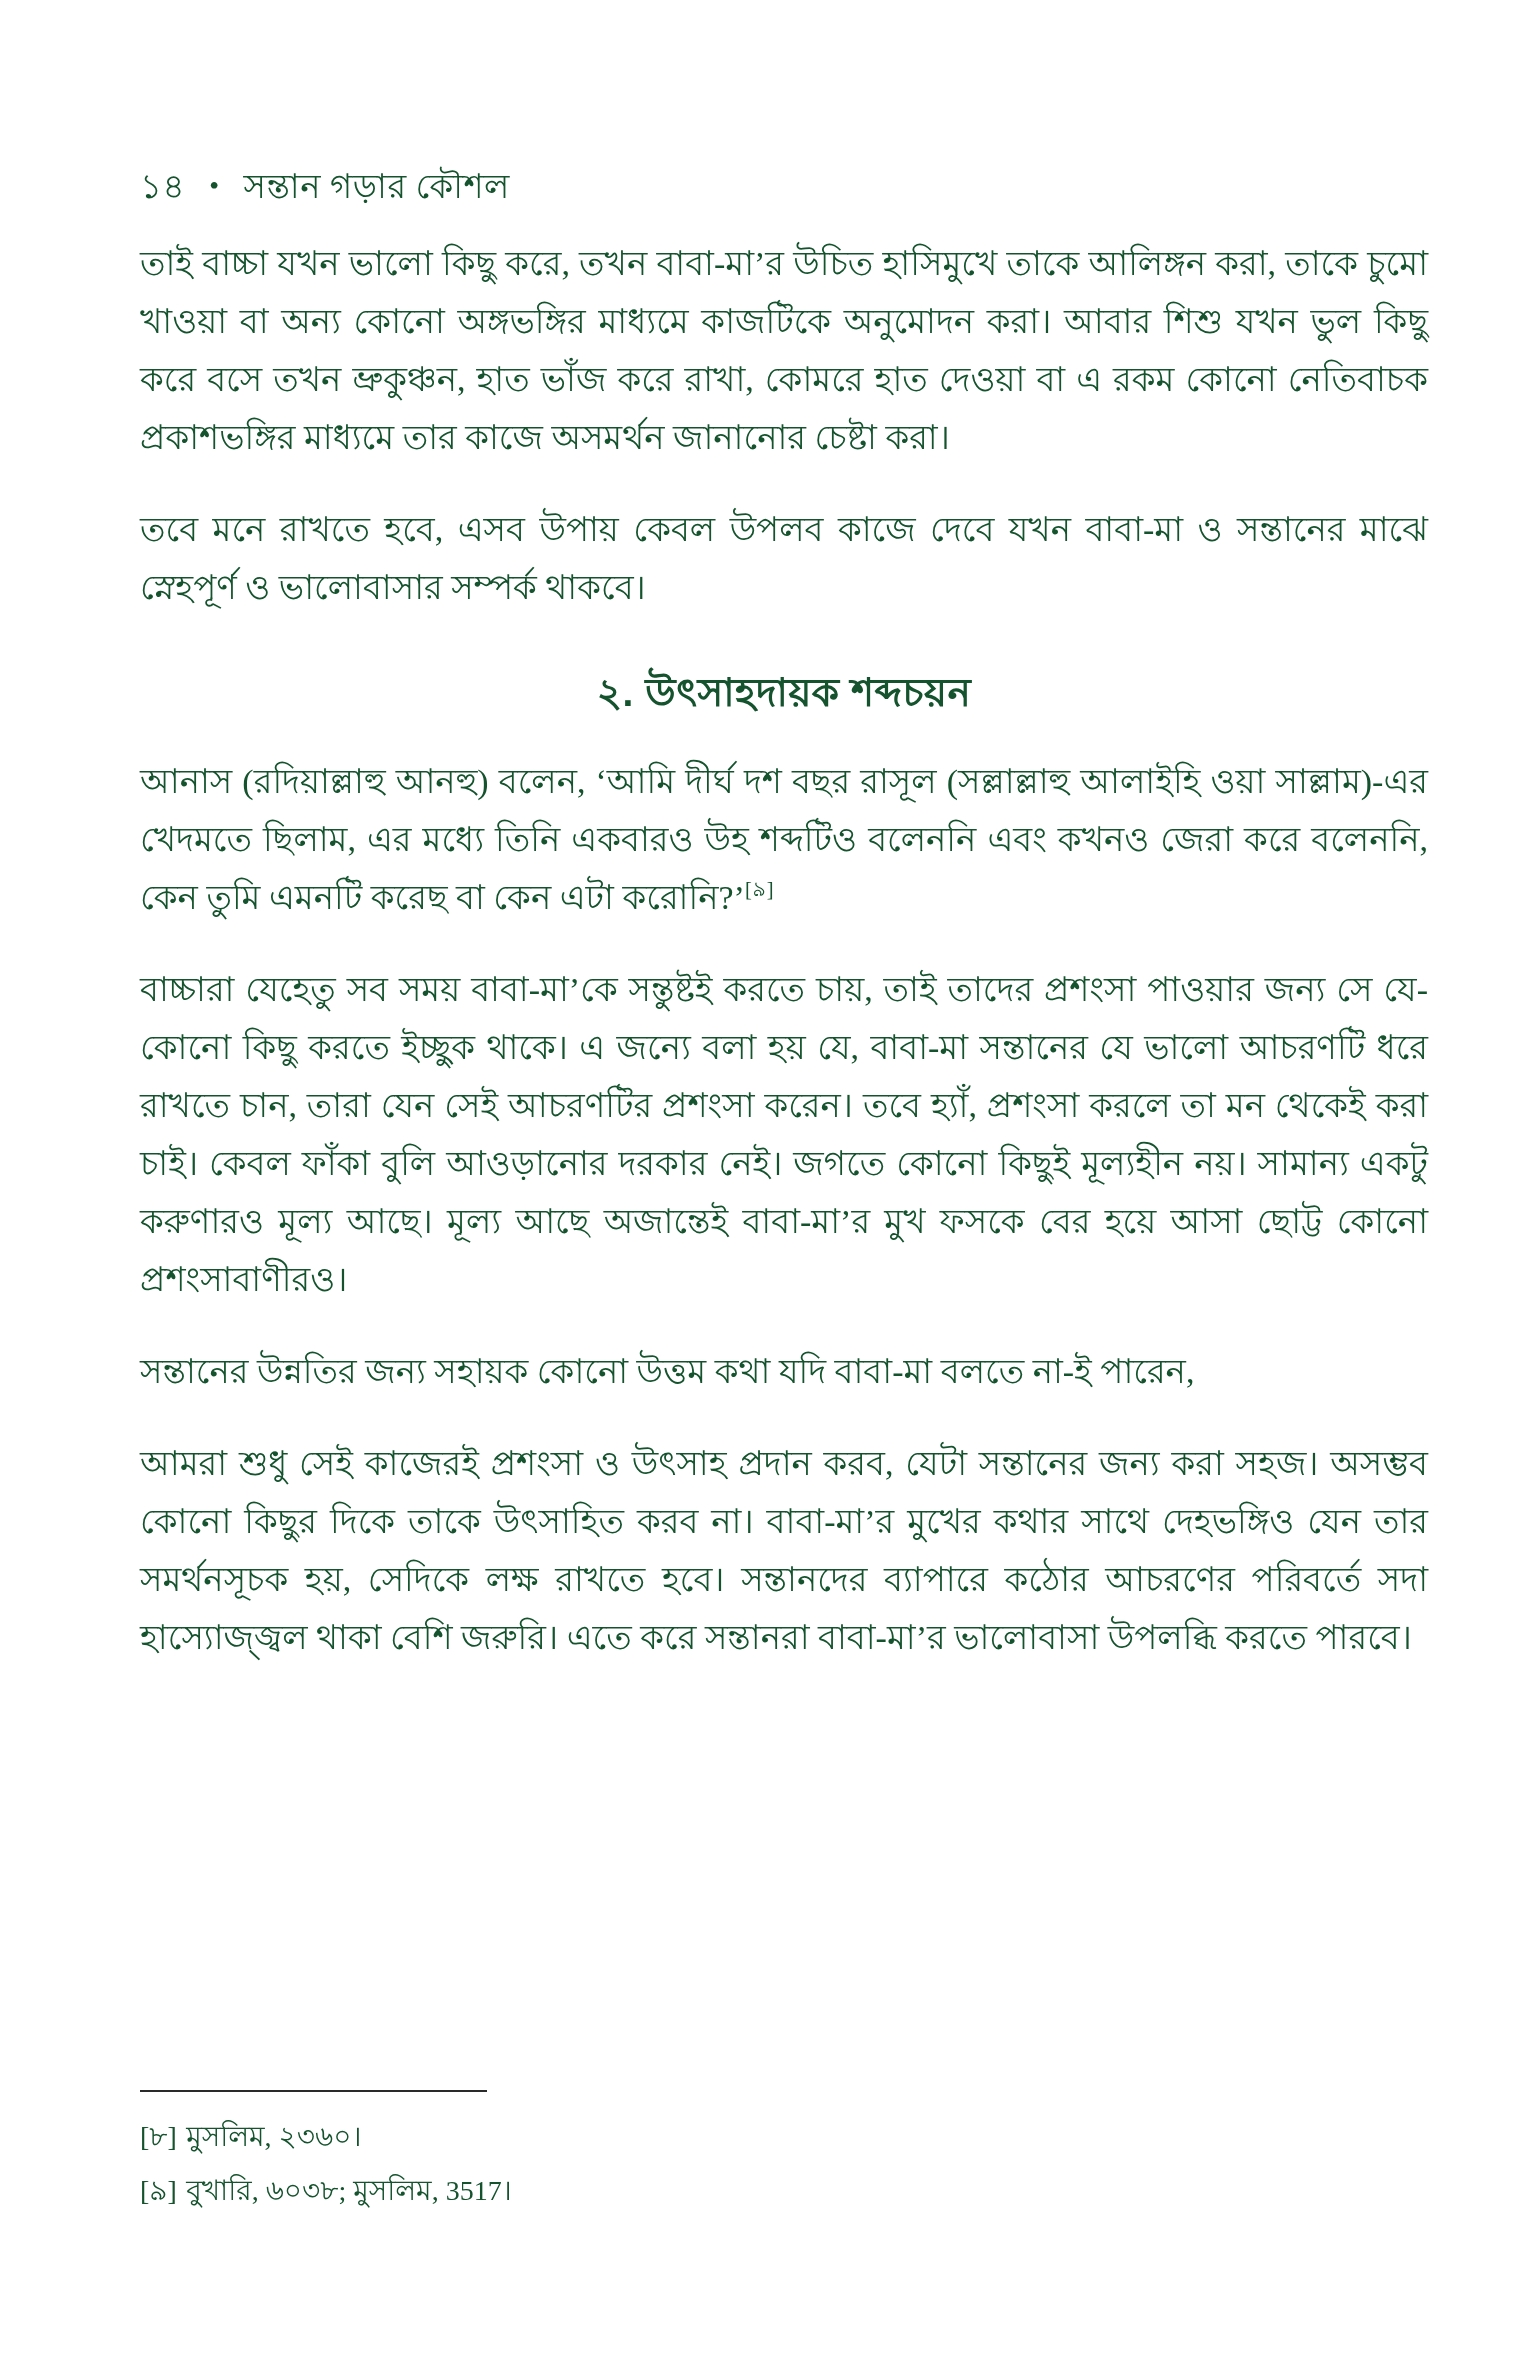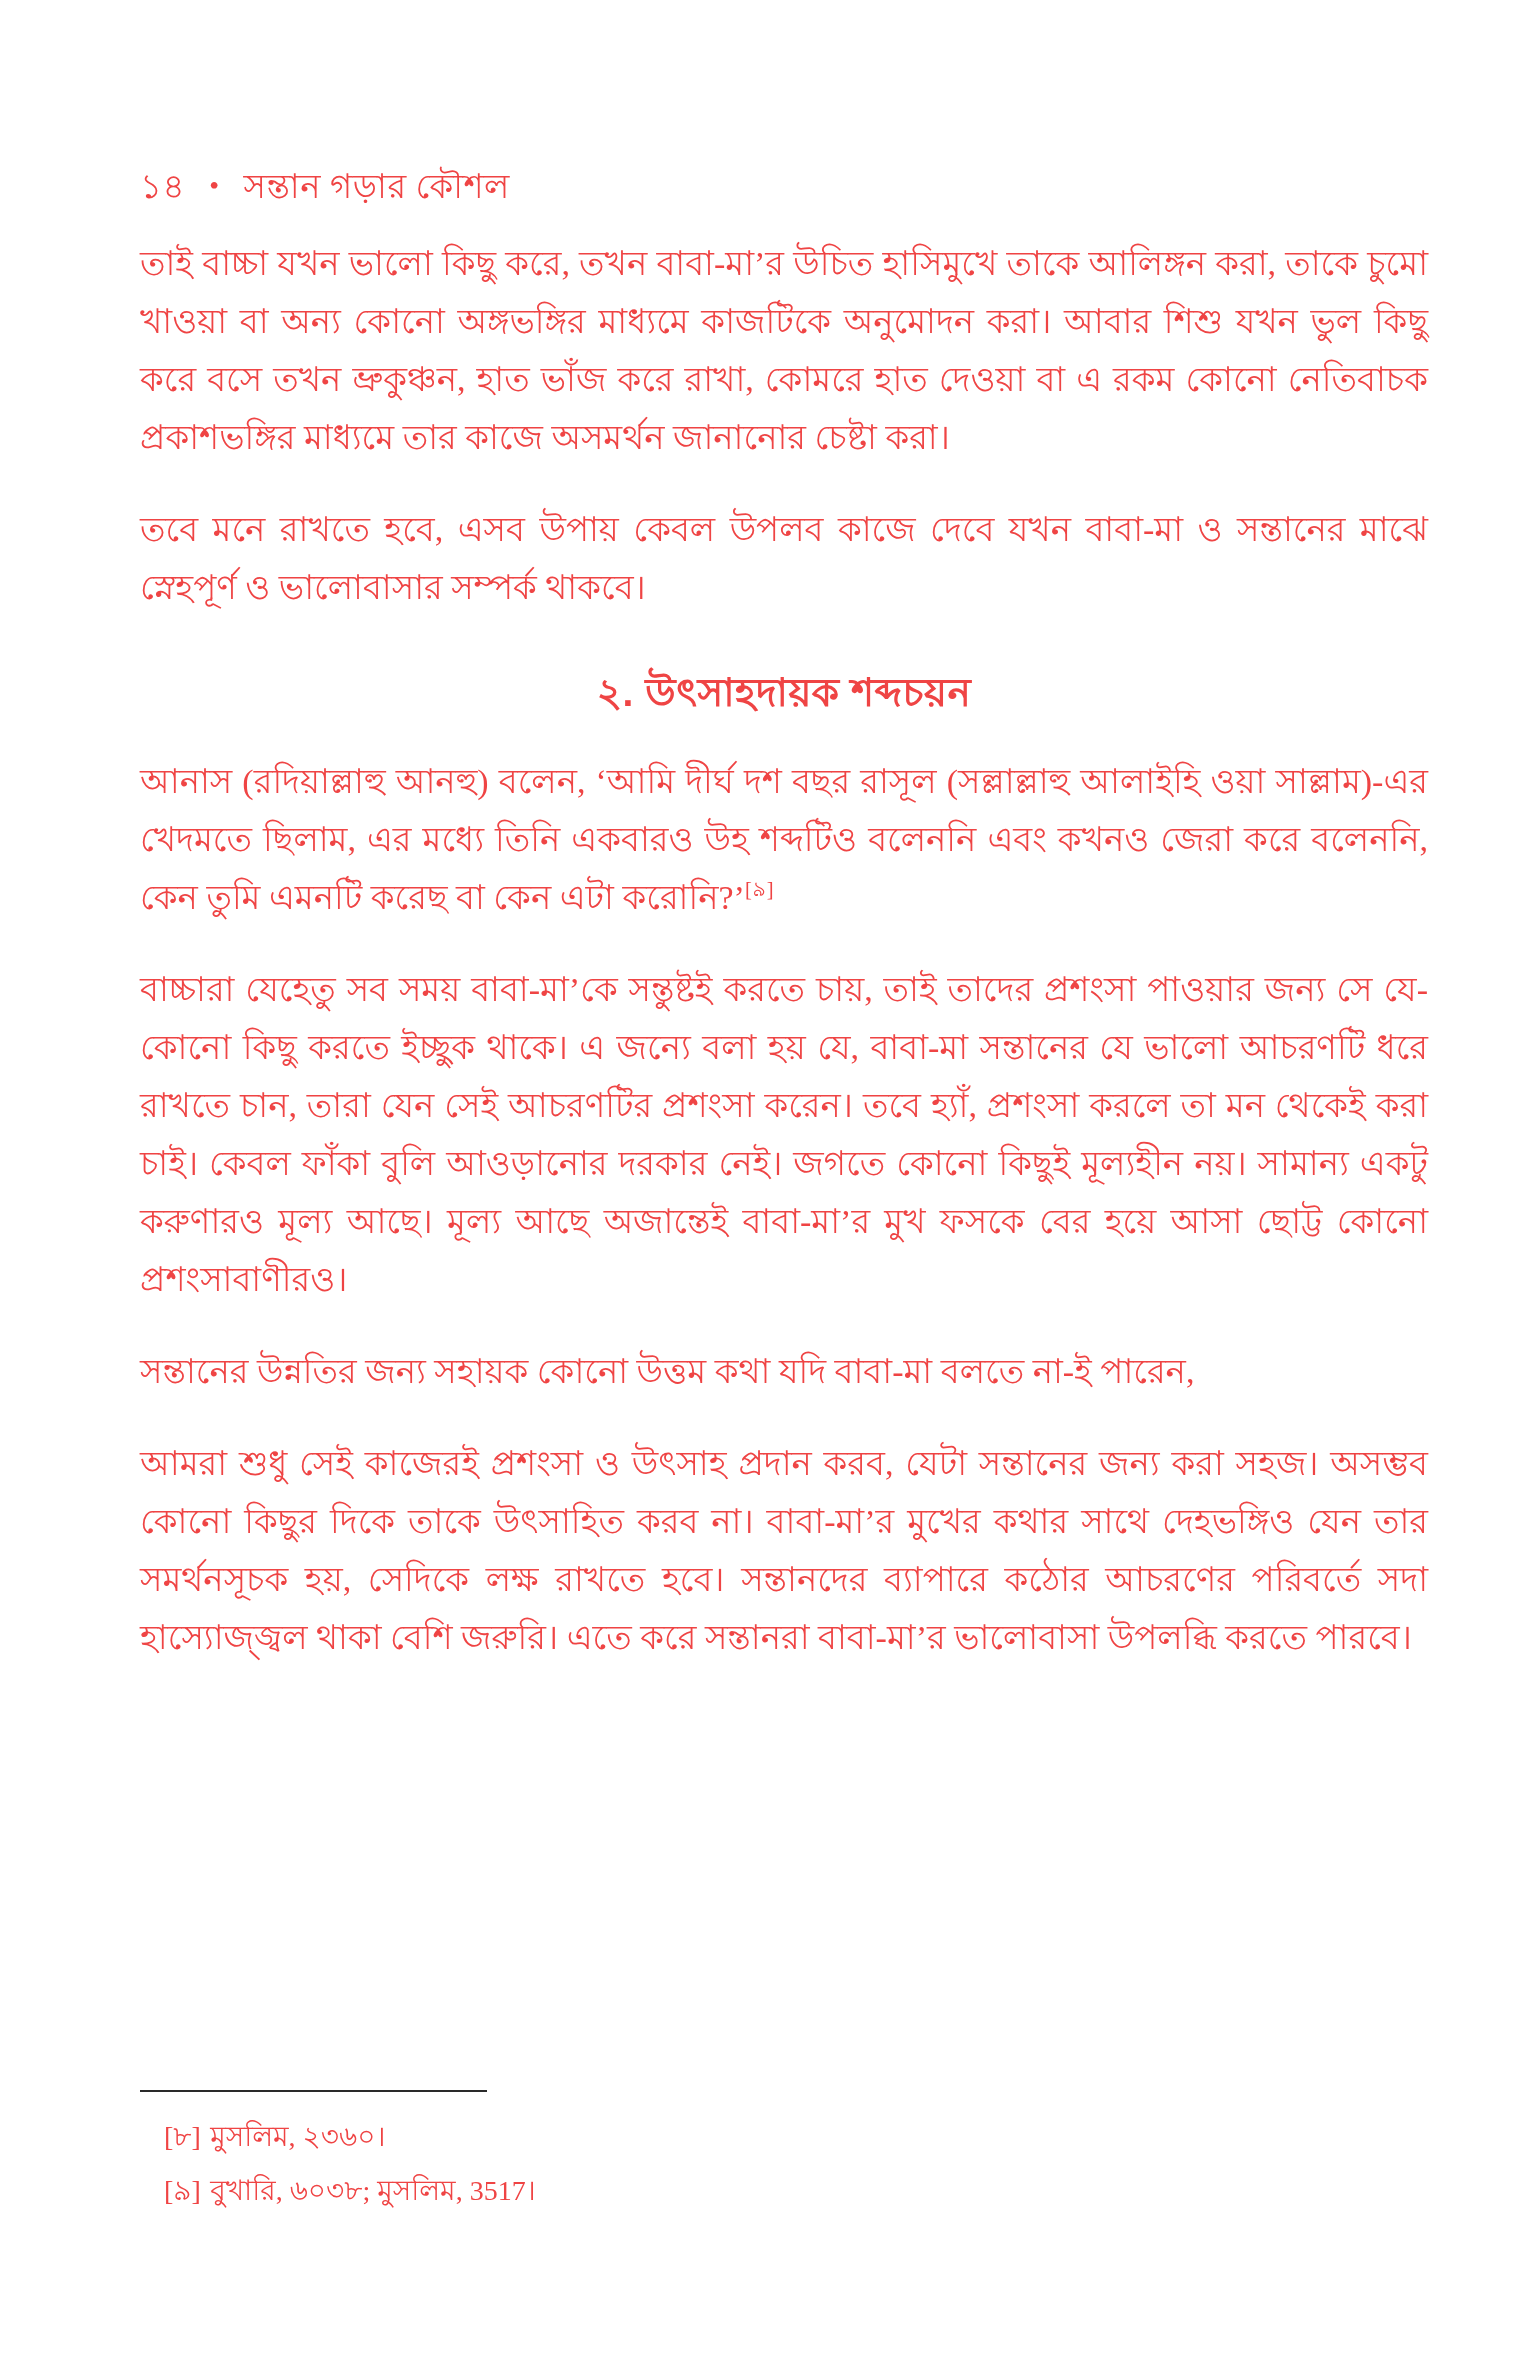--- a/index.html
+++ b/index.html
@@ -5,21 +5,21 @@
   html, body {
     margin: 0;
     padding: 0;
     background: #e8e8e8;
   }
   .page {
     position: relative;
     width: 1538px;
     height: 2377px;
     background: #ffffff;
-    color: #ef4444;
+    color: #14532d;
     font-family: "Liberation Serif", "DejaVu Serif", serif;
     box-sizing: border-box;
     overflow: hidden;
   }
   .running-header {
     position: absolute;
     top: 160px;
     left: 140px;
     right: 112px;
     font-size: 34px;
@@ -69,21 +69,20 @@
     line-height: 41px;
   }
   .fn-rule {
     width: 347px;
     height: 1.9px;
     background: #2a2a2a;
     margin-bottom: 24px;
   }
   .footnote {
     margin-bottom: 13px;
-    margin-left: 24px;
   }
   .footnote .fn-marker {
     margin-right: 9.3px;
   }
 </style>
 </head>
 <body>
 
 <div class="page">
 

